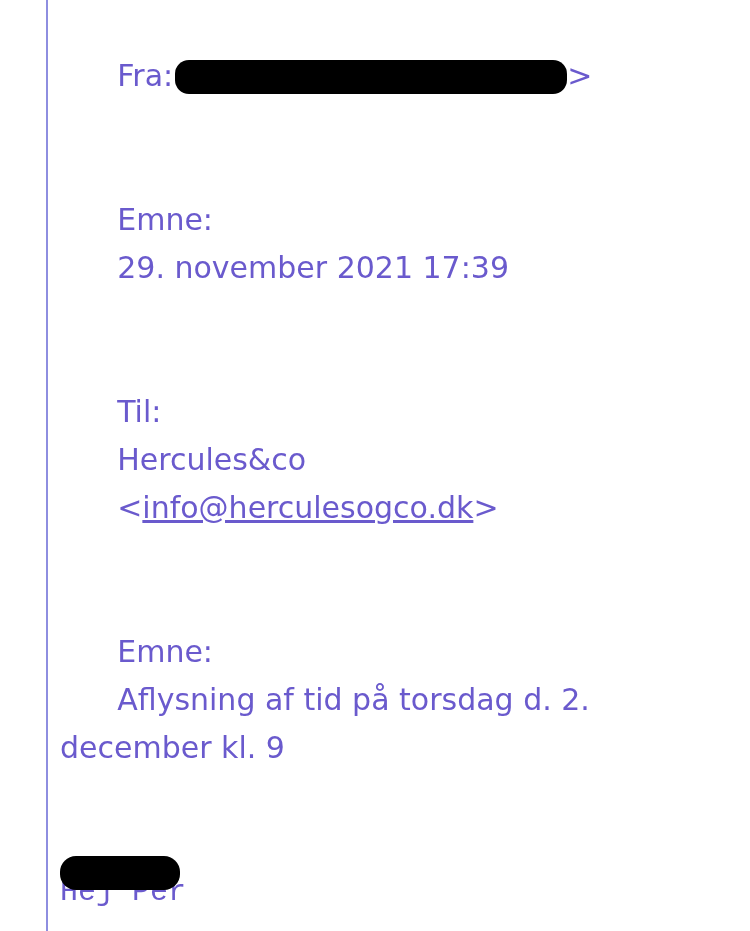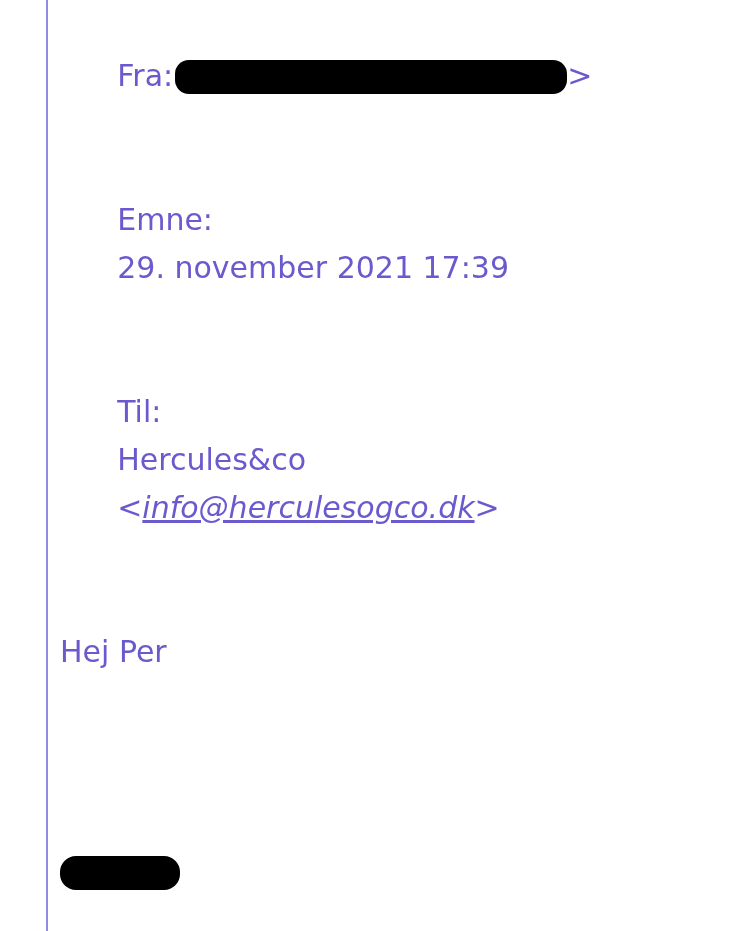--- a/index.html
+++ b/index.html
@@ -64,30 +64,30 @@
 
   .redaction-sign {
     width: 120px;
     height: 34px;
     border-radius: 16px;
   }
 
   .email-link {
     color: #6a5acd;
     text-decoration: underline;
-    font-style: italic;
   }
 
   .blank-line {
     height: 48px;
   }
 
   .para {
     white-space: pre-wrap;
     word-wrap: break-word;
+    font-family: Liberation Mono, monospace;
   }
 
   .sig-block {
     position: absolute;
     left: 60px;
     top: 856px;
   }
 </style>
 </head>
 <body>
@@ -106,20 +106,24 @@
       <span>Emne:</span>
       <span>29. november 2021 17:39</span>
     </div>
 
     <div class="hdr-line">
       <span>Til:</span>
       <span>Hercules&amp;co</span>
       <span>&lt;</span><span class="email-link">info@herculesogco.dk</span><span>&gt;</span>
     </div>
 
+    <div class="hdr-line">
+      <span>Emne:</span>
+      <span>Aflysning af tid på torsdag d. 2. december kl. 9</span>
+    </div>
 
     <div class="blank-line"></div>
 
     <div class="para">Hej Per</div>
 
     <div class="blank-line"></div>
 
   </div>
 
   <div class="sig-block">

